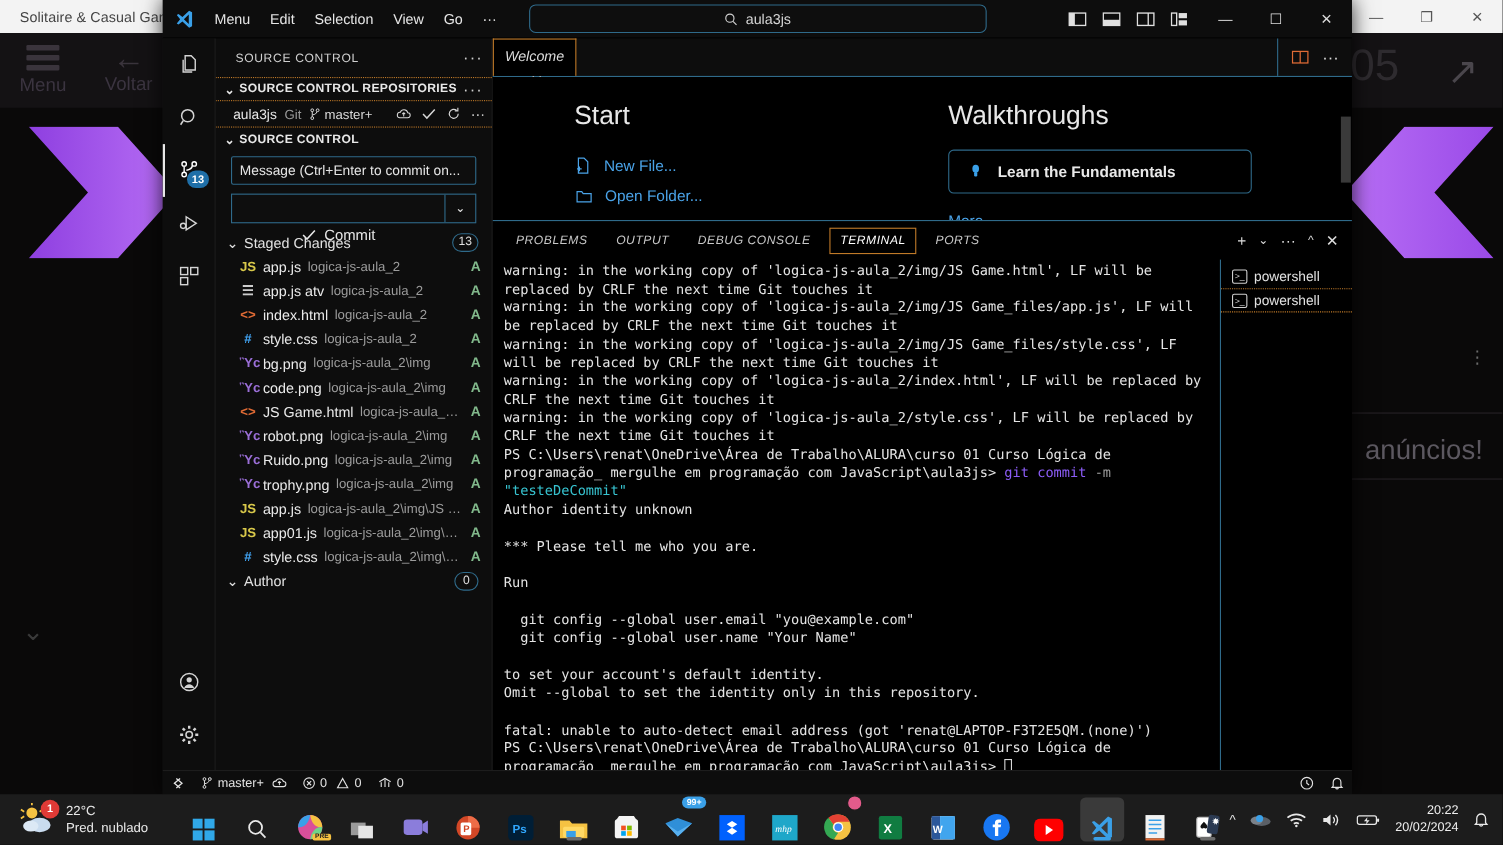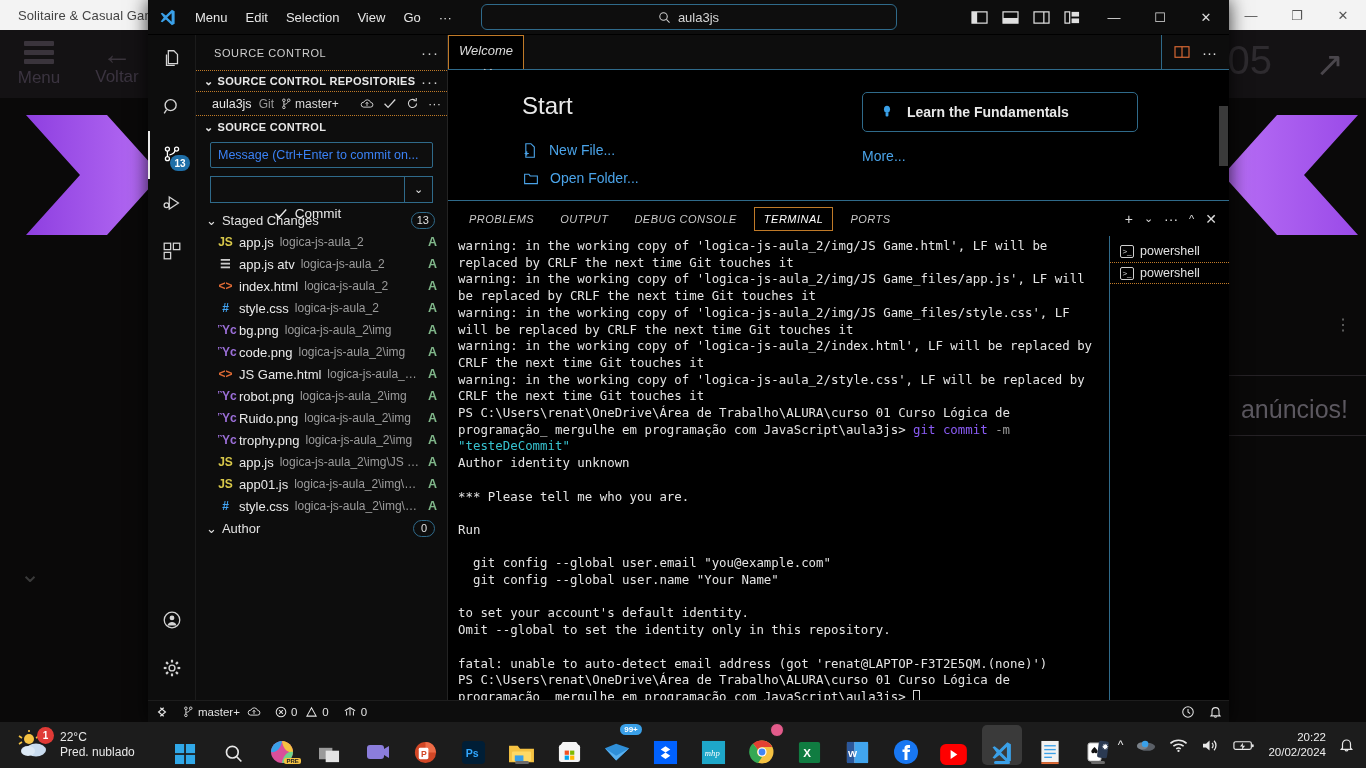--- a/index.html
+++ b/index.html
@@ -194,21 +194,21 @@
   .repo-branch { color: #dcdcdc; font-size: 12px; display:flex; align-items:center; gap:3px;}
   .repo-icons { margin-left: auto; display: flex; align-items: center; gap: 9px; color: #d6d6d6; font-size: 13px; }
   .scm-header {
     height: 22px; display: flex; align-items: center; gap: 4px;
     padding: 0 8px; font-size: 11px; color: #e8e8e8; font-weight: 700; letter-spacing: .3px;
   }
   .commit-box { padding: 4px 14px 0 14px; }
   .commit-input {
     width: 100%; height: 26px; background: #0e0e0e;
     border: 1px solid #2f6a8a; border-radius: 2px;
-    color: #3b82f6; font-size: 12.5px; padding: 0 7px;
+    color: #e5e5e5; font-size: 12.5px; padding: 0 7px;
     display: flex; align-items: center;
     font-family: "Liberation Sans", sans-serif;
   }
   .commit-btn-wrap { padding: 8px 14px 6px 14px; }
   .commit-btn {
     height: 27px; border: 1px solid #2f6a8a; display: flex; align-items: center;
     background: #0e0e0e;
   }
   .commit-btn .main {
     flex: 1; display: flex; align-items: center; justify-content: center; gap: 7px;
@@ -730,20 +730,21 @@
               <span>New File...</span>
             </div>
             <div class="wlink">
               <svg width="18" height="17" viewBox="0 0 20 20">
                   <path d="M2.5 5h5l1.5 2h8.5v9H2.5V5Z" fill="none" stroke="#4aa3e8" stroke-width="1.3"></path>
                 </svg>
               <span>Open Folder...</span>
             </div>
           </div>
           <div class="wcol">
+            <div class="wtitle">Walkthroughs</div>
             <div class="walk-btn">
               <svg width="16" height="18" viewBox="0 0 18 20">
                   <ellipse cx="9" cy="7" rx="3.4" ry="4" fill="#3aa0e8"></ellipse>
                   <rect x="7.4" y="10.5" width="3.2" height="4.5" rx="1.2" fill="#3aa0e8"></rect>
                 </svg>
               <span>Learn the Fundamentals</span>
             </div>
             <div class="wmore">More...</div>
           </div>
         </div>

